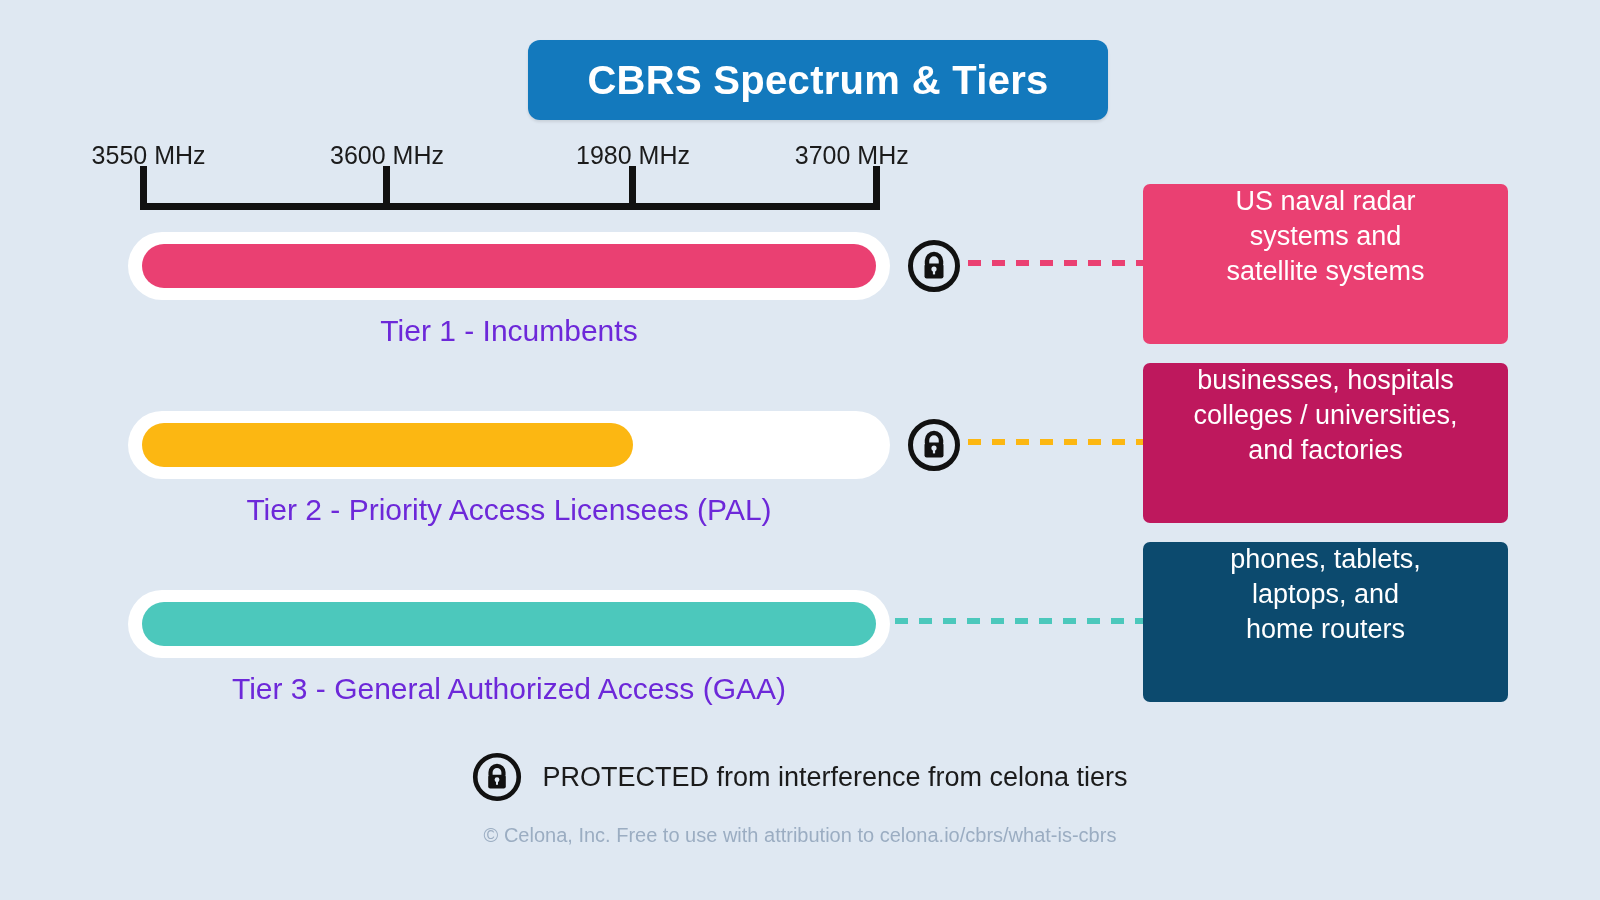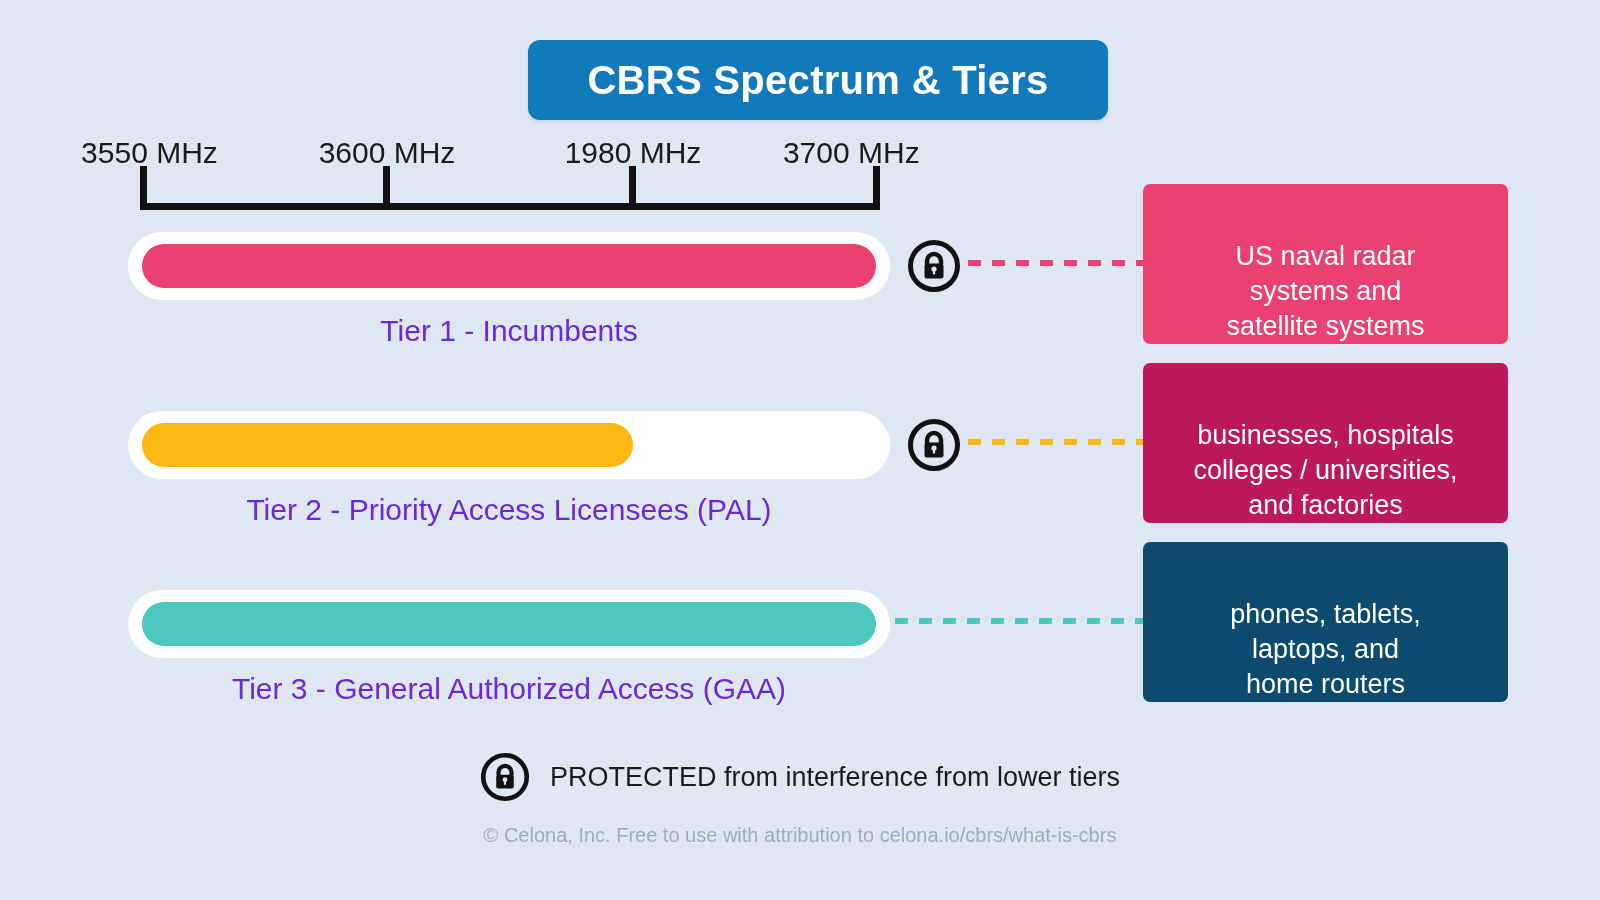--- a/index.html
+++ b/index.html
@@ -62,21 +62,21 @@
   }
   .axis-tick {
     position: absolute;
     bottom: 0;
     width: 7px;
     background: #111111;
   }
   .axis-label {
     position: absolute;
     bottom: 40px;
-    font-size: 30px;
+    font-size: 25px;
     color: #1b1b1b;
     white-space: nowrap;
     transform: translateX(-50%);
   }
   .axis-label.first { transform: translateX(-46%); }
   .axis-label.last  { transform: translateX(-52%); }
 
   
   .tier-row {
     position: absolute;
@@ -123,21 +123,21 @@
     height: 6px;
   }
 
   
   .callout {
     position: absolute;
     left: 1143px;
     width: 365px;
     border-radius: 7px;
     display: flex;
-    align-items: flex-end;
+    align-items: flex-start;
     justify-content: center;
     text-align: center;
     padding: 0 14px;
     box-sizing: border-box;
   }
   .callout .callout-text {
     color: #ffffff;
     font-size: 27px;
     line-height: 1.3;
     white-space: pre-line;
@@ -270,18 +270,18 @@
   <div class="legend">
     <div class="lock-badge">
       <svg viewBox="0 0 54 54" xmlns="http://www.w3.org/2000/svg">
         <circle cx="27" cy="27" r="23.5" fill="none" stroke="#111111" stroke-width="5"></circle>
         <path d="M20 25 v-3 a7 7 0 0 1 14 0 v3" fill="none" stroke="#111111" stroke-width="4.5"></path>
         <rect x="17.5" y="24.5" width="19" height="15" rx="2.2" fill="#111111"></rect>
         <circle cx="27" cy="30" r="2.6" fill="#dfe8f2"></circle>
         <rect x="25.9" y="30" width="2.2" height="5.4" fill="#dfe8f2"></rect>
       </svg>
     </div>
-    <span class="legend-text">PROTECTED from interference from lower tiers</span>
+    <span class="legend-text">PROTECTED from interference from celona tiers</span>
   </div>
 
   <div class="footer">© Celona, Inc. Free to use with attribution to celona.io/cbrs/what-is-cbrs</div>
 
 </div>
 
 </body></html>

